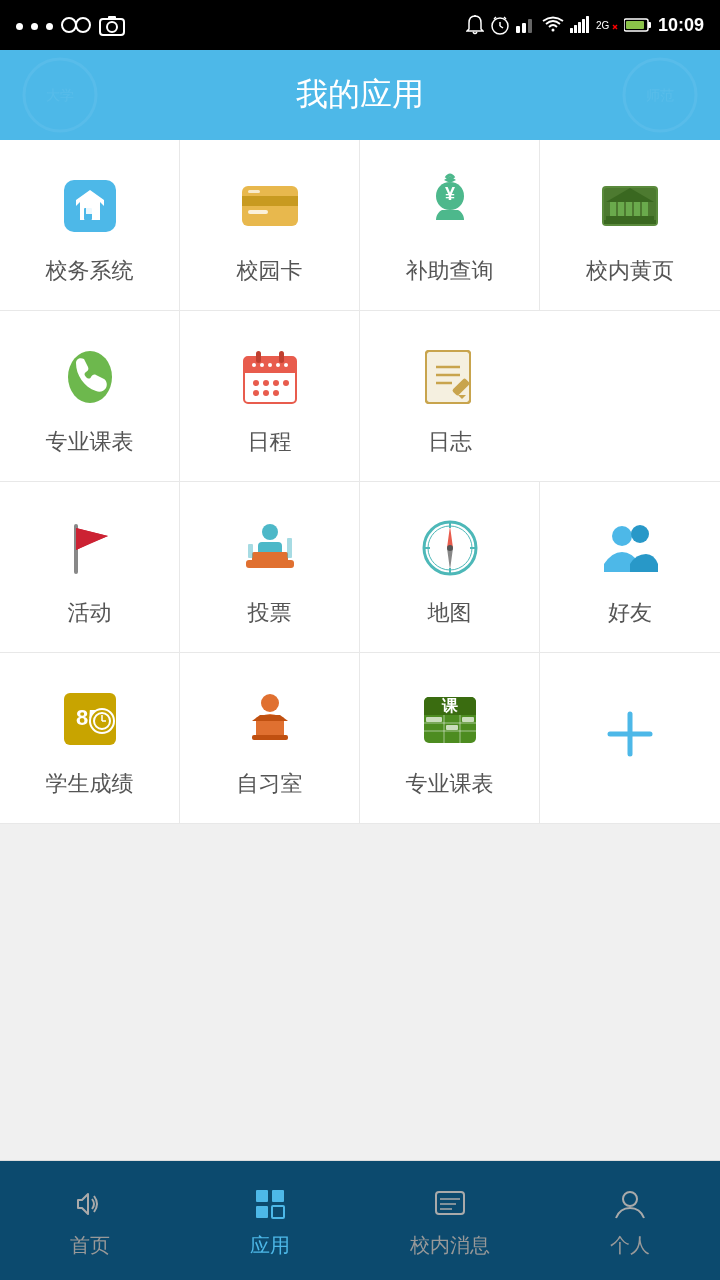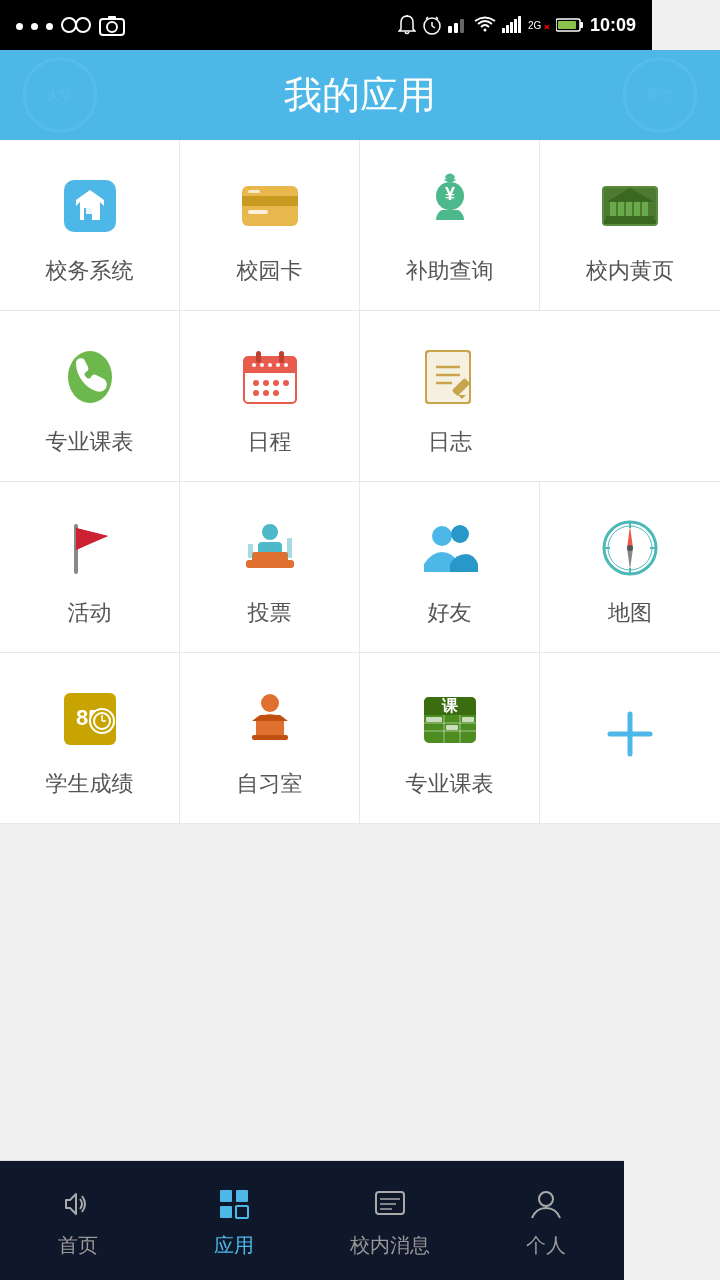--- a/index.html
+++ b/index.html
@@ -7,21 +7,21 @@
     body {
       width: 720px;
       height: 1280px;
       font-family: 'PingFang SC', 'Hiragino Sans GB', 'Microsoft YaHei', sans-serif;
       background: #f0f0f0;
       overflow: hidden;
     }
 
     
     .status-bar {
-      width: 652px;
+      width: 720px;
       height: 50px;
       background: #000;
       display: flex;
       align-items: center;
       justify-content: space-between;
       padding: 0 16px;
       color: white;
       font-size: 14px;
     }
     .status-left { display: flex; align-items: center; gap: 8px; }
@@ -44,21 +44,21 @@
       height: 100%;
       display: flex;
       align-items: center;
       justify-content: space-between;
       padding: 0 20px;
       opacity: 0.2;
       overflow: hidden;
     }
     .header-title {
       color: white;
-      font-size: 38px;
+      font-size: 32px;
       font-weight: 500;
       z-index: 1;
     }
 
     
     .grid-container {
       width: 720px;
       background: white;
     }
     .grid-row {
@@ -97,23 +97,23 @@
 
     
     .gray-area {
       background: #f0f0f0;
       flex: 1;
       height: 160px;
     }
 
     
     .bottom-nav {
-      width: 624px;
+      width: 720px;
       height: 120px;
-      background: #0f172a;
+      background: #0c4a6e;
       border-top: 1px solid #ddd;
       display: grid;
       grid-template-columns: repeat(4, 1fr);
       position: absolute;
       bottom: 0;
       margin-top: 7px;
     }
     .nav-item {
       display: flex;
       flex-direction: column;
@@ -383,48 +383,48 @@
           <rect x="12" y="30" width="5" height="14" rx="1" fill="#4db8c8" opacity="0.5"></rect>
           <rect x="51" y="24" width="5" height="20" rx="1" fill="#4db8c8" opacity="0.5"></rect>
         </svg>
       </div>
       <span class="item-label">投票</span>
     </div>
 
     <div class="grid-item">
       <div class="icon-wrap">
         <svg viewBox="0 0 68 68" fill="none">
-
-          <circle cx="26" cy="22" r="10" fill="#4db8e8"></circle>
-          <path d="M8 50 Q16 38 26 38 Q36 38 44 50L44 58 L8 58Z" fill="#4db8e8"></path>
-
-          <circle cx="44" cy="20" r="9" fill="#2898c8"></circle>
-          <path d="M34 50 Q40 40 50 40 Q58 40 62 50 L62 58 L34 58Z" fill="#2898c8"></path>
-        </svg>
-      </div>
-      <span class="item-label">好友</span>
-    </div>
-
-    <div class="grid-item">
-      <div class="icon-wrap">
-        <svg viewBox="0 0 68 68" fill="none">
           <circle cx="34" cy="34" r="26" fill="none" stroke="#4db8b8" stroke-width="3"></circle>
           <circle cx="34" cy="34" r="22" fill="none" stroke="#4db8b8" stroke-width="1"></circle>
 
           <polygon points="34,12 37,34 34,32 31,34" fill="#e85c4d"></polygon>
           <polygon points="34,56 37,34 34,36 31,34" fill="#888"></polygon>
           <circle cx="34" cy="34" r="3" fill="#555"></circle>
 
           <line x1="34" y1="9" x2="34" y2="14" stroke="#4db8b8" stroke-width="2"></line>
           <line x1="34" y1="54" x2="34" y2="59" stroke="#4db8b8" stroke-width="2"></line>
           <line x1="9" y1="34" x2="14" y2="34" stroke="#4db8b8" stroke-width="2"></line>
           <line x1="54" y1="34" x2="59" y2="34" stroke="#4db8b8" stroke-width="2"></line>
         </svg>
       </div>
       <span class="item-label">地图</span>
+    </div>
+
+    <div class="grid-item">
+      <div class="icon-wrap">
+        <svg viewBox="0 0 68 68" fill="none">
+
+          <circle cx="26" cy="22" r="10" fill="#4db8e8"></circle>
+          <path d="M8 50 Q16 38 26 38 Q36 38 44 50L44 58 L8 58Z" fill="#4db8e8"></path>
+
+          <circle cx="44" cy="20" r="9" fill="#2898c8"></circle>
+          <path d="M34 50 Q40 40 50 40 Q58 40 62 50 L62 58 L34 58Z" fill="#2898c8"></path>
+        </svg>
+      </div>
+      <span class="item-label">好友</span>
     </div>
   </div>
 
   <div class="grid-row">
 
     <div class="grid-item">
       <div class="icon-wrap">
         <svg viewBox="0 0 68 68" fill="none">
           <rect x="8" y="8" width="52" height="52" rx="6" fill="#c8a400"></rect>
           <text x="20" y="40" font-size="22" font-weight="bold" fill="white">85</text>

